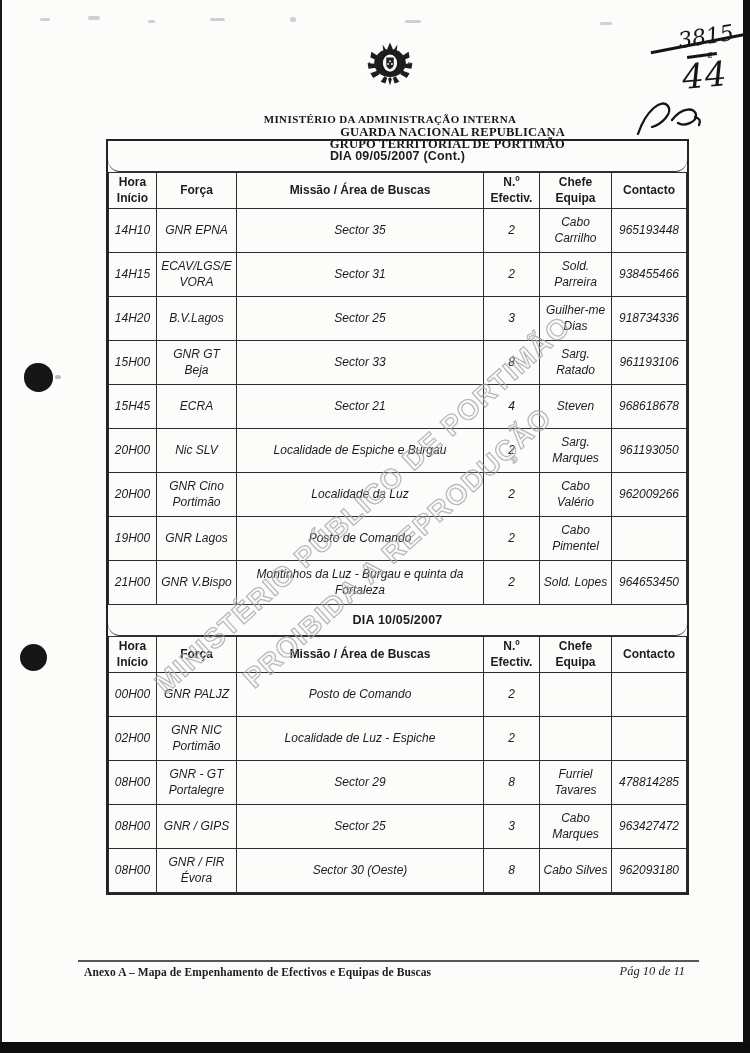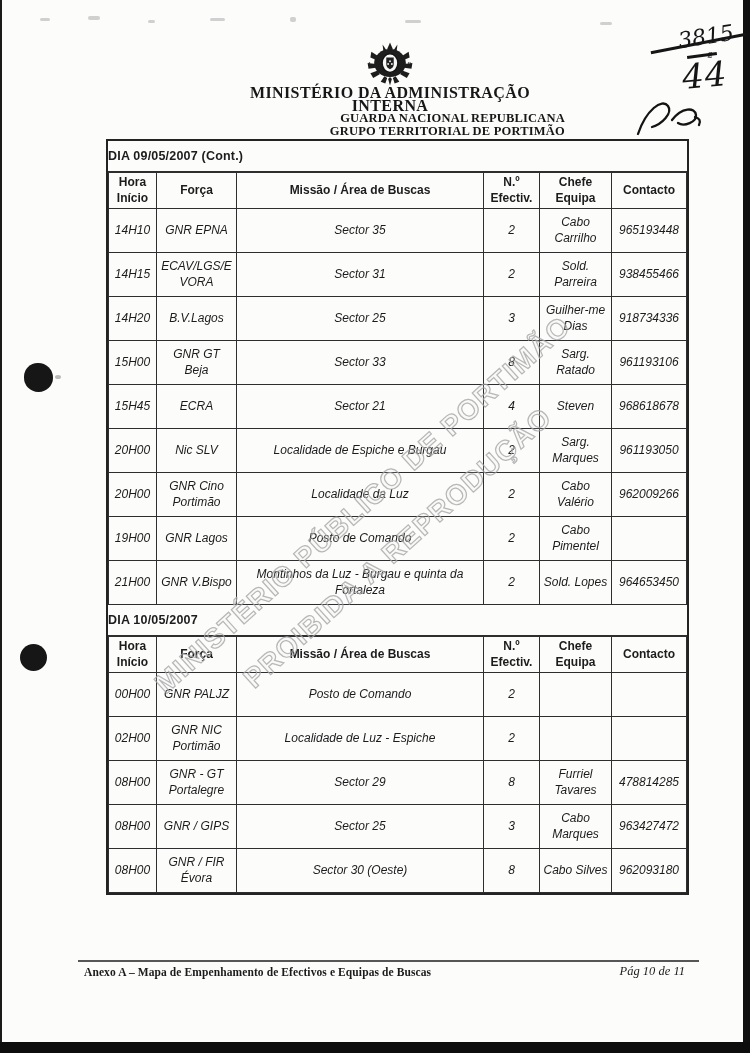--- a/index.html
+++ b/index.html
@@ -13,21 +13,21 @@
   .smudge{position:absolute;background:#9b9b9b;opacity:.45;border-radius:2px;}
   .dot{position:absolute;background:#161616;}
   .dot1{left:24px;top:363px;width:29px;height:29px;border-radius:48% 52% 50% 50%;}
   .dot2{left:20px;top:644px;width:27px;height:27px;border-radius:50%;}
   .fleck{position:absolute;left:55px;top:375px;width:6px;height:4px;background:#8e8e8e;opacity:.6;border-radius:50%;}
 
   
   .crest{position:absolute;left:362px;top:40px;width:56px;height:48px;}
   .letterhead{position:absolute;left:215px;top:87px;width:350px;text-align:center;
               font-family:"Liberation Serif",serif;color:#171717;}
-  .lh1{font-size:16px;font-weight:600;letter-spacing:.4px;line-height:12.5px;}
+  .lh1{font-size:11px;font-weight:600;letter-spacing:.4px;line-height:12.5px;margin-top:26px;}
   .lh2,.lh3{font-size:12.5px;font-weight:700;letter-spacing:.2px;line-height:12.5px;text-align:right;}
 
   
   .hw{position:absolute;color:#151515;font-family:"DejaVu Serif",serif;font-style:italic;}
   .hw-crossed{left:678px;top:24px;font-size:22px;transform:rotate(-9deg);}
   .hw-strike{position:absolute;left:650px;top:42px;width:97px;border-top:3px solid #151515;transform:rotate(-11deg);}
   .hw-under{position:absolute;left:687px;top:54px;width:30px;border-top:3px solid #151515;transform:rotate(-8deg);}
   .hw-page{left:682px;top:55px;font-size:34px;transform:rotate(-5deg);letter-spacing:1px;}
   .hw-sup{left:707px;top:50px;font-size:12px;transform:rotate(-6deg);}
   .hw-sign{position:absolute;left:632px;top:96px;width:78px;height:44px;}
@@ -35,22 +35,22 @@
   
   .watermark{position:absolute;white-space:nowrap;font-weight:bold;font-size:28px;letter-spacing:1.5px;
              color:#c9c9c9;-webkit-text-stroke:1.2px #a6a6a6;opacity:.8;z-index:3;pointer-events:none;
              transform:translate(-50%,-50%) rotate(-42deg);}
   @supports (-webkit-text-stroke: 1px black){ .watermark{color:rgba(225,225,225,.18);} }
   .wm1{left:363px;top:505px;}
   .wm2{left:398px;top:548px;}
 
   
   .tables-wrap{position:absolute;left:106px;top:139px;width:579px;border:2px solid #232323;z-index:2;background:transparent;}
-  .tbl-title{height:30px;line-height:30px;font-weight:bold;font-size:12.5px;
-             border-bottom:1px solid #2e2e2e;letter-spacing:.2px;}
+  .tbl-title{height:30px;line-height:30px;text-align:center;font-weight:bold;font-size:12.5px;
+             border-bottom:1px solid #2e2e2e;letter-spacing:.2px;border-radius:12px;}
   table{border-collapse:collapse;width:100%;table-layout:fixed;}
   th,td{border:1px solid #2e2e2e;text-align:center;vertical-align:middle;
         font-size:12px;padding:2px 3px;line-height:1.3;overflow:hidden;}
   thead tr{height:27px;}
   thead th{font-weight:bold;}
   tbody tr{height:44px;font-style:italic;}
   table{border-style:none;} 
   
   
   .footer-rule{position:absolute;left:78px;top:960px;width:621px;border-top:2px solid #383838;opacity:.85;}

